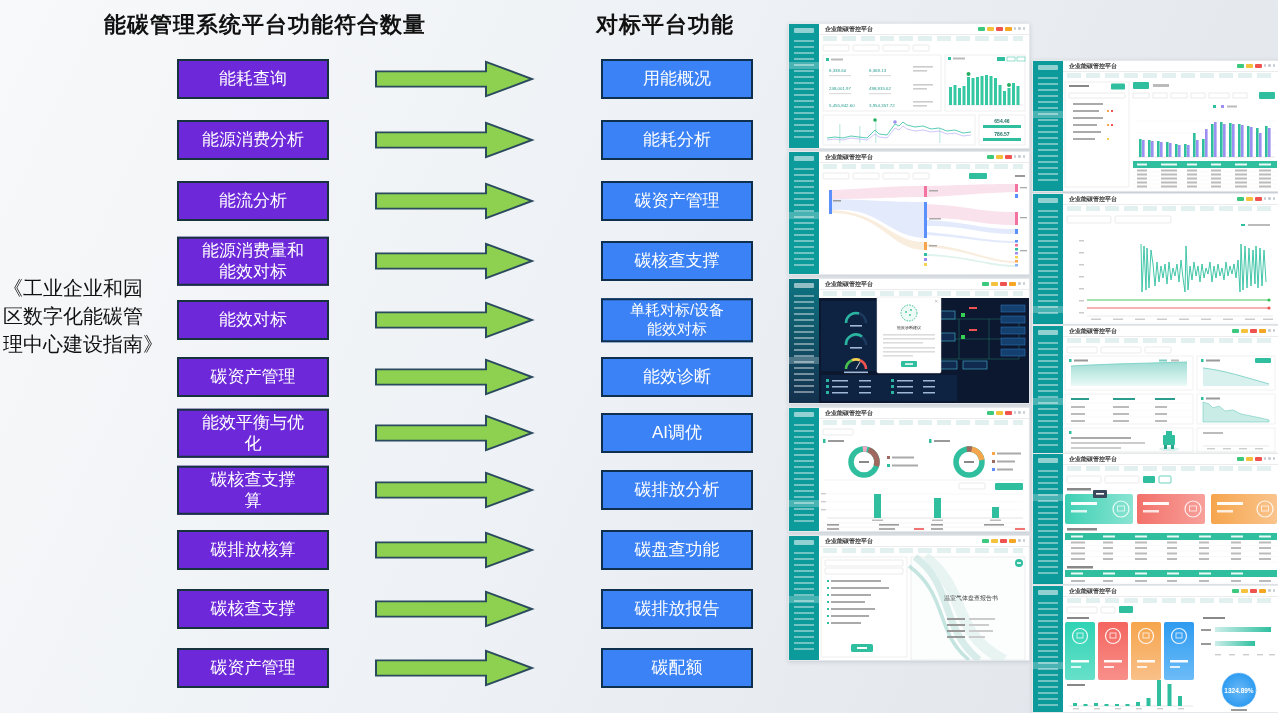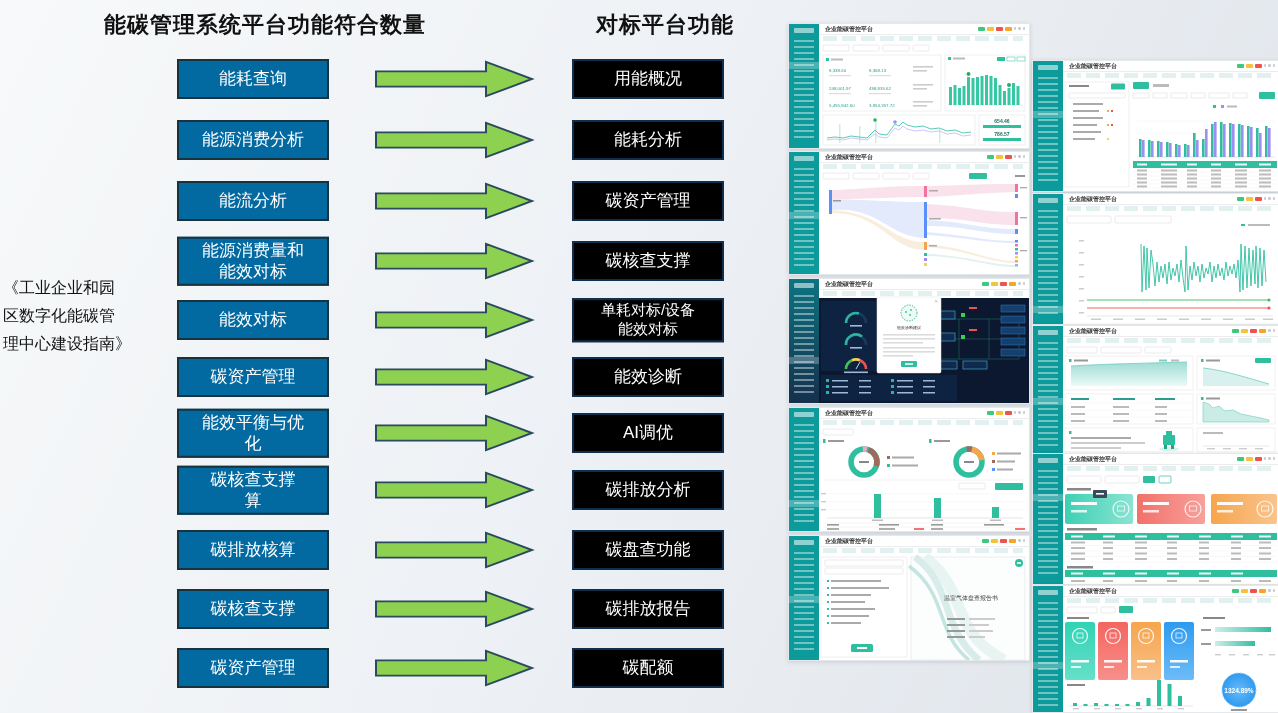--- a/index.html
+++ b/index.html
@@ -2,30 +2,30 @@
 <html><head>
 <meta charset="utf-8">
 <style>
   html,body{margin:0;padding:0}
   body{width:1278px;height:713px;position:relative;overflow:hidden;
     font-family:"Liberation Sans","DejaVu Sans",sans-serif;
     background:linear-gradient(115deg,#f7f9fa 0%,#eef1f5 45%,#dfe4ea 100%)}
   .hdr{position:absolute;font-size:22px;font-weight:bold;color:#111;letter-spacing:1px;white-space:nowrap}
   #hdrL{left:104px;top:10px}
   #hdrR{left:596px;top:10px}
-  #refLabel{position:absolute;left:3px;top:274px;width:160px;font-size:16px;font-weight:500;
+  #refLabel{position:absolute;left:3px;top:274px;width:160px;font-size:20px;font-weight:500;
     color:#111;line-height:28px;white-space:pre-line}
   .mrow{position:absolute;left:0;width:745px;height:0}
   .r1{top:79px}.r2{top:140px}.r3{top:201px}.r4{top:261px}.r5{top:320px}.r6{top:377px}
   .r7{top:433px}.r8{top:490px}.r9{top:550px}.r10{top:609px}.r11{top:668px}
   .lbox,.rbox{position:absolute;top:0;transform:translateY(-50%);width:152px;min-height:40px;
     box-sizing:border-box;display:flex;align-items:center;justify-content:center;text-align:center;
     color:#fff;font-size:17px;line-height:1.25;white-space:pre-line;padding:1px 2px}
-  .lbox{left:177px;background:#0369a1;border:2px solid #17333e}
-  .rbox{left:572px;background:#000000;border:2px solid #0e2f4e}
+  .lbox{left:177px;background:#6d28d9;border:2px solid #17333e}
+  .rbox{left:601px;background:#3b82f6;border:2px solid #0e2f4e}
   .arrow{position:absolute;left:374px;top:0;transform:translateY(-50%);width:162px;height:44px}
   
   .thumb{position:absolute;background:#fff;border:1px solid #e6e9ec;box-shadow:0 1px 4px rgba(60,70,90,.18);overflow:hidden}
   .t-side{position:absolute;left:0;top:0;bottom:0;width:30px;background:#0c9a9a}
   .t-side::before{content:"";position:absolute;left:5px;top:4px;right:5px;height:5px;background:rgba(255,255,255,.55);border-radius:1px}
   .t-side .menu{position:absolute;left:5px;right:5px;top:16px;bottom:6px;
     background:repeating-linear-gradient(to bottom,rgba(255,255,255,.42) 0 1.6px,transparent 1.6px 6px)}
   .t-side .act{position:absolute;left:0;right:0;height:7px;background:rgba(255,255,255,.25)}
   .c3 .t-side{background:linear-gradient(180deg,#0d7481,#14304d)}
   .t-top{position:absolute;left:30px;right:0;top:0;height:10px;background:#fff;border-bottom:1px solid #ececec;z-index:3}

